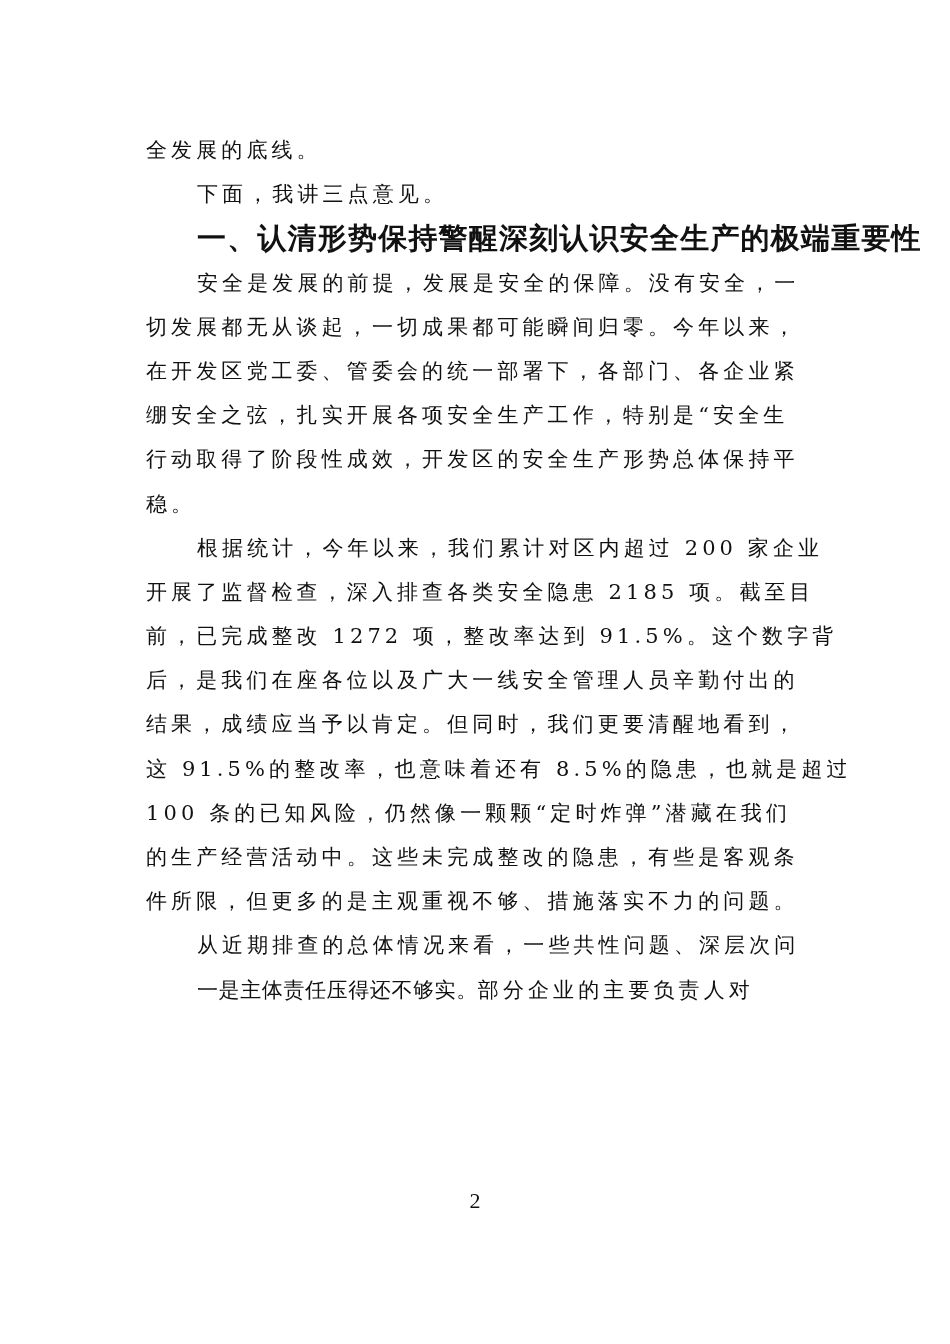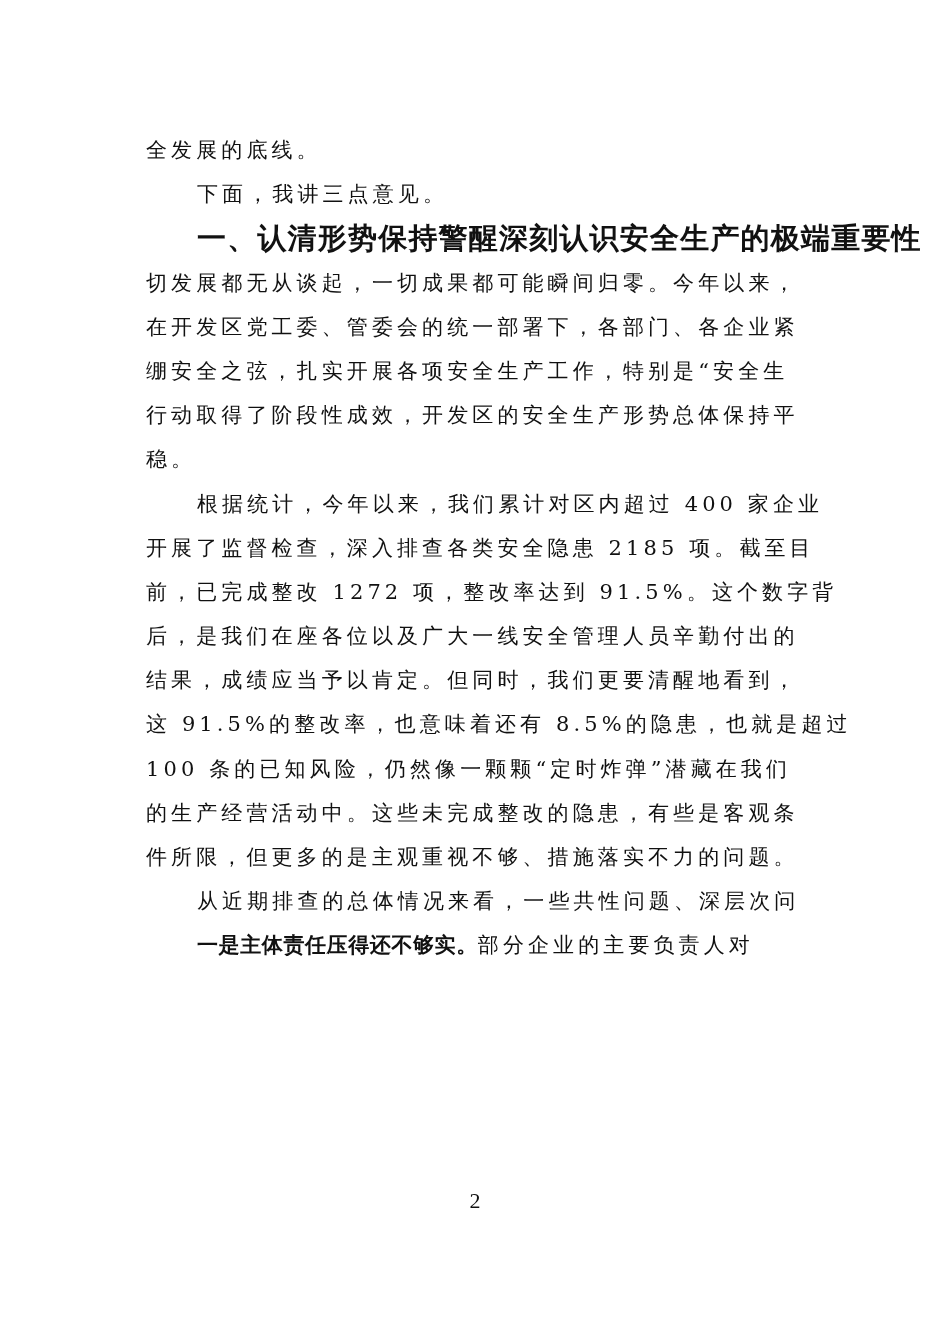--- a/index.html
+++ b/index.html
@@ -11,40 +11,41 @@
       position: absolute; left: 146px; top: 128px; width: 662px;
       font-family: "DejaVu Serif", "Liberation Serif", serif;
       font-size: 21px; color: #111111;
       line-height: 44.2px;
       letter-spacing: 4.1px;
       text-align: justify;
     }
     .line { display: block; white-space: nowrap; height: 44.2px; }
     .indent { padding-left: 51px; }
     .heading { font-family: "DejaVu Sans", "Liberation Sans", sans-serif; font-weight: bold; letter-spacing: 1.2px; font-size: 29px; }
-    .bold { font-family: "DejaVu Sans", "Liberation Sans", sans-serif; font-weight: bold; letter-spacing: 0.6px; }
+    .bold { font-family: "DejaVu Sans", "Liberation Sans", sans-serif; font-weight: normal; letter-spacing: 0.6px; }
     .page-number {
       position: absolute; left: 0; width: 950px; top: 1188px; text-align: center;
       font-family: "Liberation Serif", serif; font-size: 22px; color: #111;
     }
   </style>
 </head>
 <body>
 
 <div class="page">
   <div class="content">
     <span class="line">全发展的底线。</span>
     <span class="line indent">下面，我讲三点意见。</span>
     <span class="line indent heading">一、认清形势保持警醒深刻认识安全生产的极端重要性</span>
+    <span class="line indent">安全是发展的前提，发展是安全的保障。没有安全，一</span>
     <span class="line">切发展都无从谈起，一切成果都可能瞬间归零。今年以来，</span>
     <span class="line">在开发区党工委、管委会的统一部署下，各部门、各企业紧</span>
     <span class="line">绷安全之弦，扎实开展各项安全生产工作，特别是“安全生</span>
     <span class="line">行动取得了阶段性成效，开发区的安全生产形势总体保持平</span>
     <span class="line">稳。</span>
-    <span class="line indent">根据统计，今年以来，我们累计对区内超过 400 家企业</span>
+    <span class="line indent">根据统计，今年以来，我们累计对区内超过 200 家企业</span>
     <span class="line">开展了监督检查，深入排查各类安全隐患 2185 项。截至目</span>
     <span class="line">前，已完成整改 1272 项，整改率达到 91.5%。这个数字背</span>
     <span class="line">后，是我们在座各位以及广大一线安全管理人员辛勤付出的</span>
     <span class="line">结果，成绩应当予以肯定。但同时，我们更要清醒地看到，</span>
     <span class="line">这 91.5%的整改率，也意味着还有 8.5%的隐患，也就是超过</span>
     <span class="line">100 条的已知风险，仍然像一颗颗“定时炸弹”潜藏在我们</span>
     <span class="line">的生产经营活动中。这些未完成整改的隐患，有些是客观条</span>
     <span class="line">件所限，但更多的是主观重视不够、措施落实不力的问题。</span>
     <span class="line indent">从近期排查的总体情况来看，一些共性问题、深层次问</span>
     <span class="line indent"><span class="bold">一是主体责任压得还不够实。</span><span>部分企业的主要负责人对</span></span>

